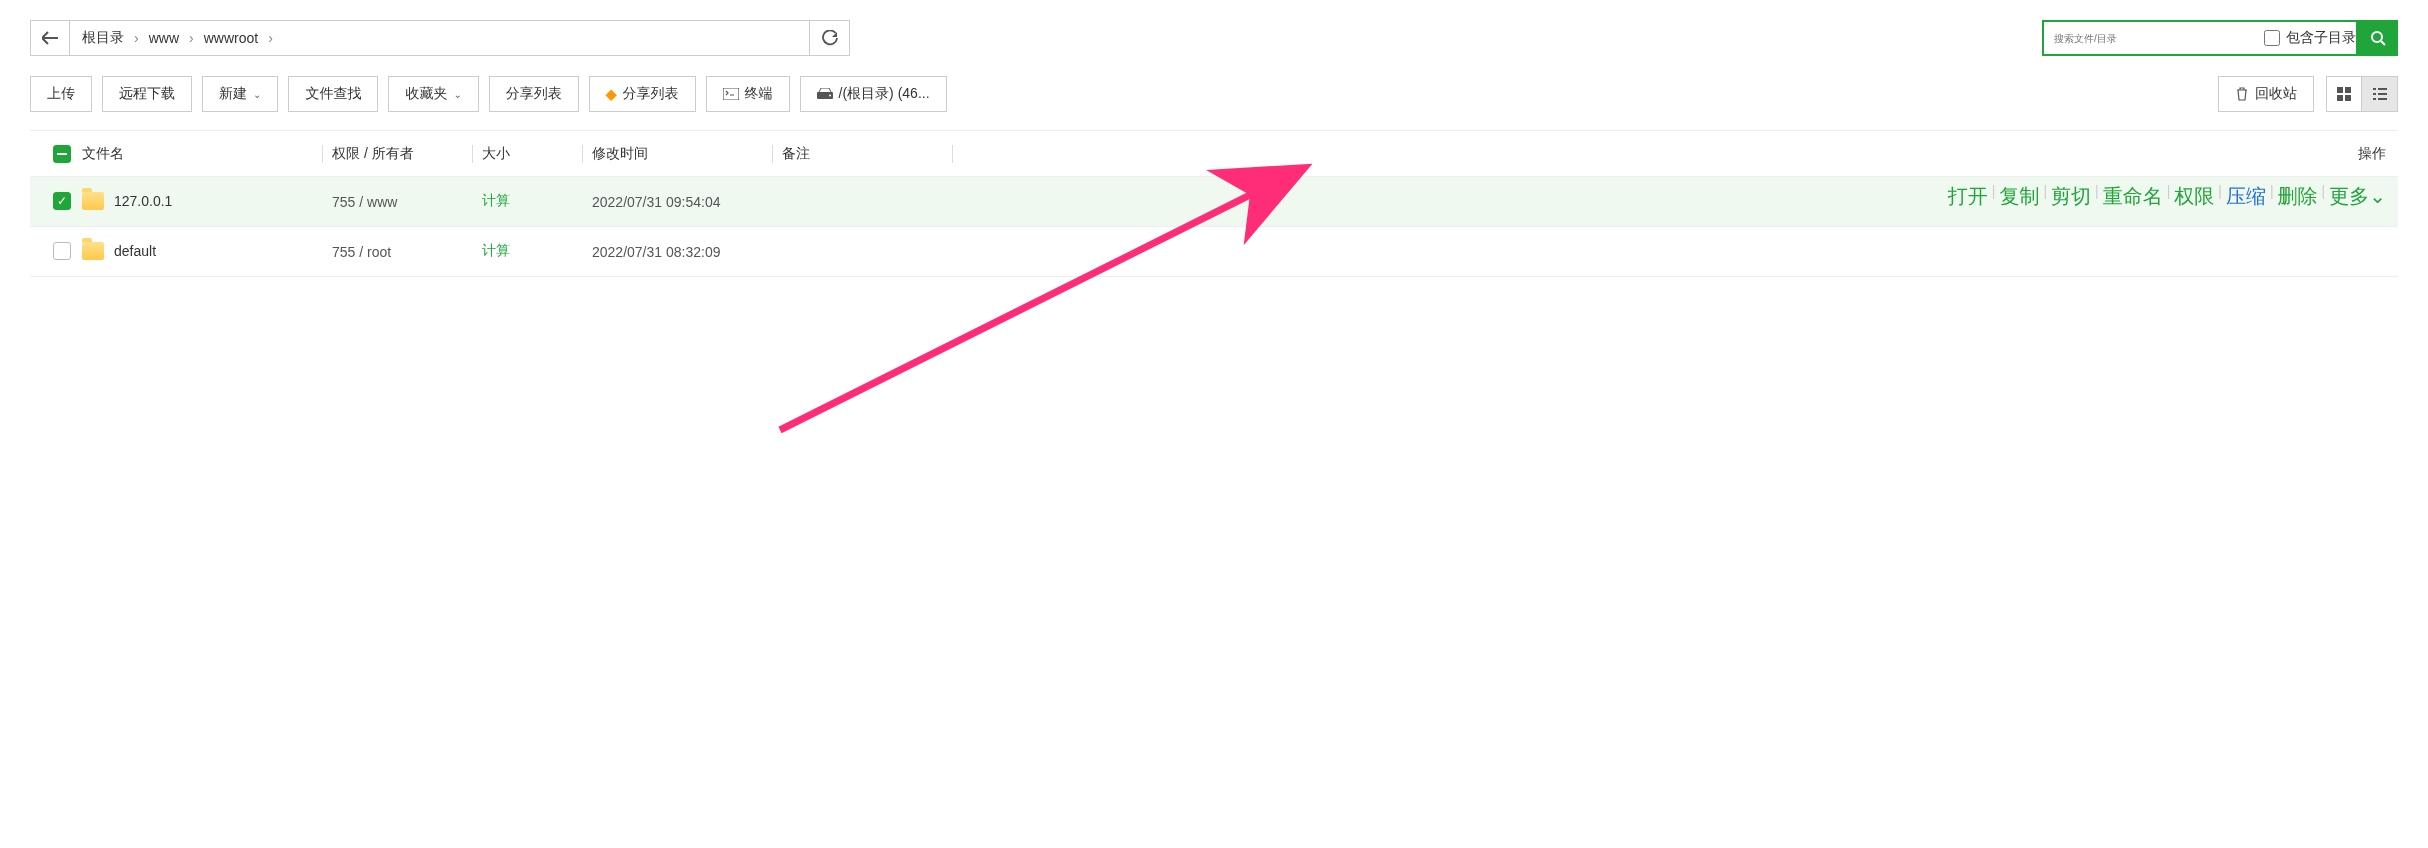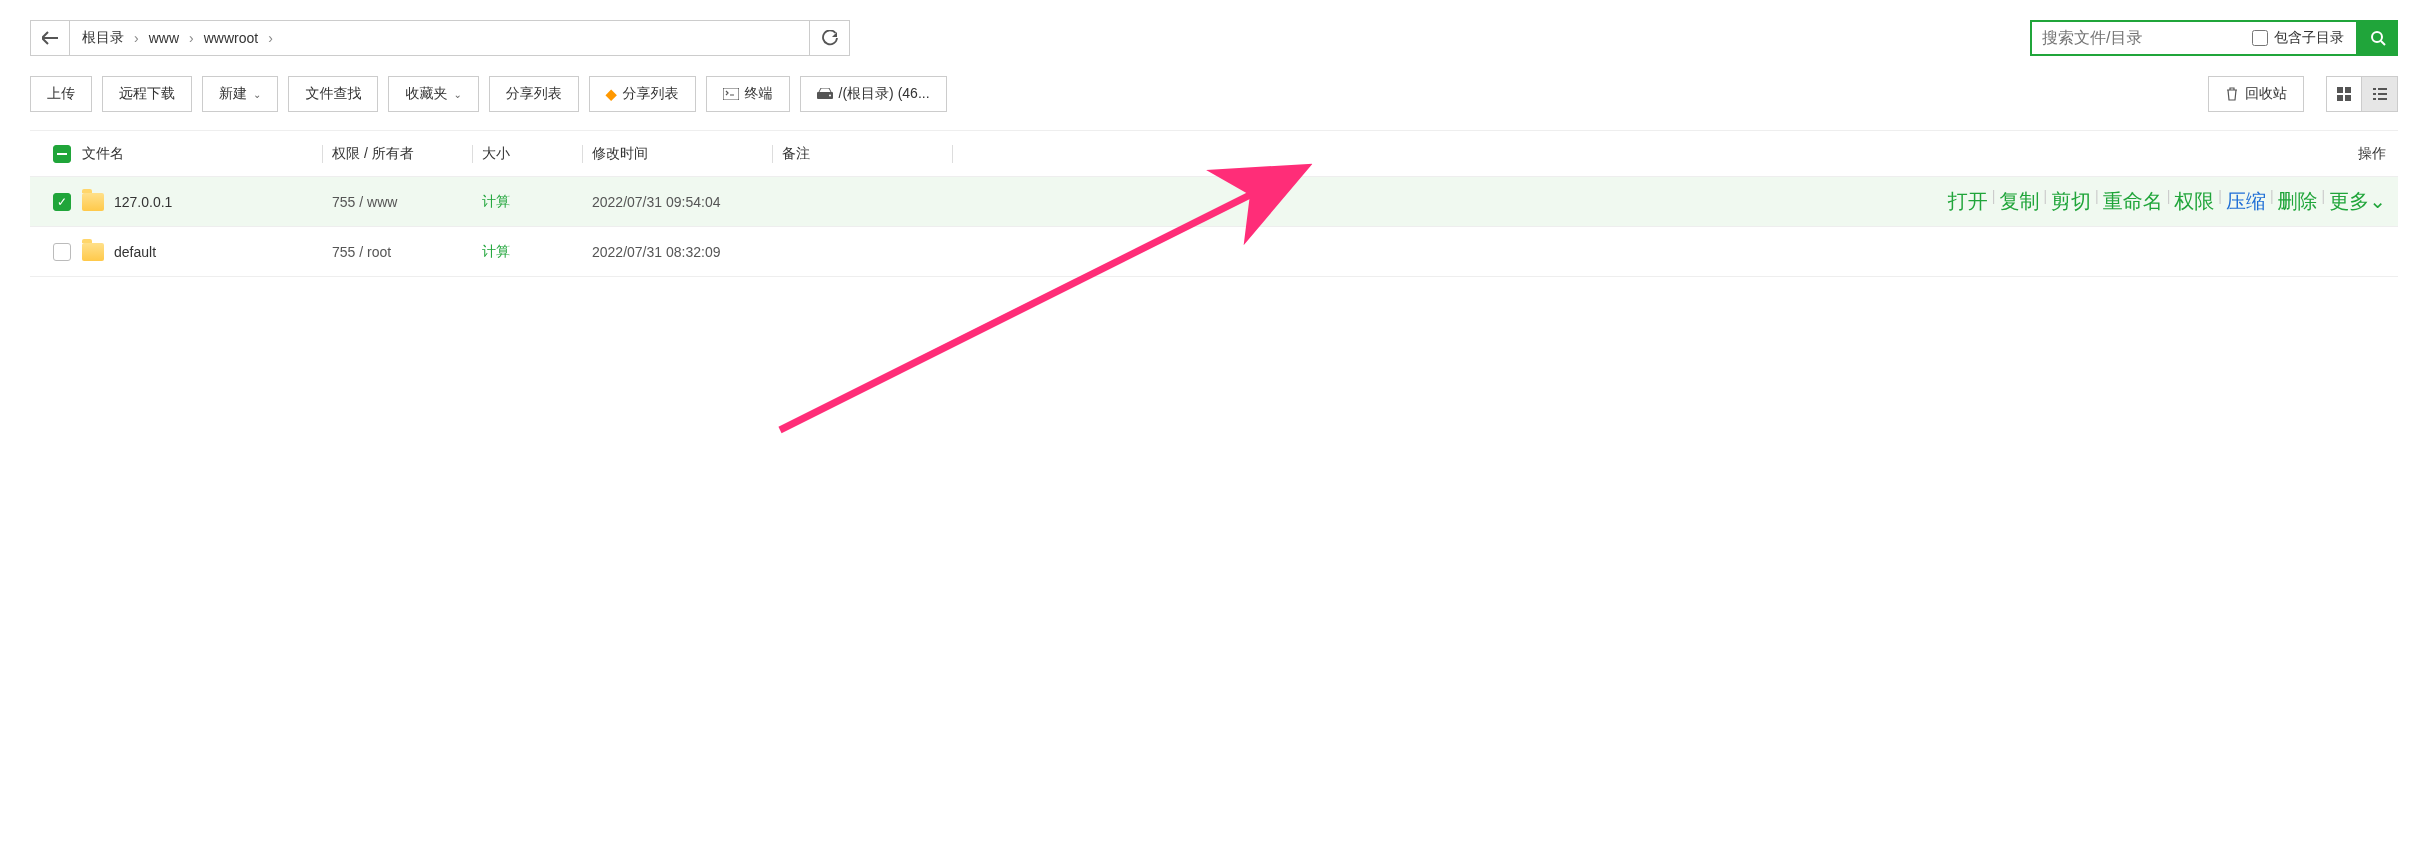--- a/index.html
+++ b/index.html
@@ -9,41 +9,41 @@
 .top-row { display: flex; justify-content: space-between; align-items: center; margin-bottom: 20px; }
 .breadcrumb-wrap { display: flex; }
 .back-btn { width: 40px; height: 36px; border: 1px solid #ccc; display: flex; align-items: center; justify-content: center; cursor: pointer; background: #fff; }
 .breadcrumb-bar { height: 36px; min-width: 740px; border: 1px solid #ccc; border-left: none; display: flex; align-items: center; padding: 8px 12px; gap: 6px; }
 .crumb { color: #333; cursor: pointer; }
 .crumb-sep { color: #888; margin: 0 4px; }
 .refresh-btn { width: 40px; height: 36px; border: 1px solid #ccc; border-left: none; display: flex; align-items: center; justify-content: center; cursor: pointer; background: #fff; }
 
 .search-wrap { display: flex; align-items: center; }
 .search-box { height: 36px; border: 2px solid #20a53a; display: flex; align-items: center; padding: 0 0 0 10px; }
-.search-input { border: none; outline: none; font-size: 16px; width: 200px; height: 23px; }
-.subdir-check { display: flex; align-items: center; gap: 6px; margin-left: 10px; margin-right: 12px; }
+.search-input { border: none; outline: none; font-size: 10px; width: 200px; height: 23px; }
+.subdir-check { display: flex; align-items: center; gap: 6px; margin-left: 10px; margin-right: 0; }
 .subdir-check input { width: 16px; height: 16px; }
 .search-btn { width: 40px; height: 36px; background: #20a53a; display: flex; align-items: center; justify-content: center; cursor: pointer; }
 
 
 .toolbar-row { display: flex; justify-content: space-between; margin-bottom: 18px; }
 .tb-left { display: flex; gap: 10px; }
 .btn { height: 36px; padding: 0 16px; border: 1px solid #ccc; background: #fff; display: inline-flex; align-items: center; gap: 6px; cursor: pointer; font-size: 14px; color: #333; white-space: nowrap; }
 .btn .caret { font-size: 10px; color: #666; }
 .btn .ico-sync { color: #ff9800; font-weight: bold; }
-.tb-right { display: flex; gap: 22px; }
+.tb-right { display: flex; gap: 12px; }
 .view-toggles { display: flex; }
 .view-btn { width: 36px; height: 36px; border: 1px solid #ccc; background: #fff; display: flex; align-items: center; justify-content: center; cursor: pointer; }
 .view-btn + .view-btn { border-left: none; }
 .view-btn.active { background: #e6e6e6; }
 
 
 .file-table { width: 100%; border-top: 1px solid #eee; }
 .thead { display: flex; align-items: center; height: 46px; border-bottom: 1px solid #eee; padding: 0 12px; }
-.trow { display: flex; align-items: center; height: 50px; border-bottom: 1px solid #eee; padding: 4px 12px; }
+.trow { display: flex; align-items: flex-end; height: 50px; border-bottom: 1px solid #eee; padding: 16px 12px; }
 .trow.selected { background: #f0f9f0; }
 .col-check { width: 40px; display: flex; justify-content: center; }
 .col-name { width: 250px; display: flex; align-items: center; gap: 10px; }
 .col-perm { width: 150px; color: #555; }
 .col-size { width: 110px; }
 .col-time { width: 190px; color: #555; }
 .col-note { width: 180px; flex: 0 0 auto; }
 .col-actions { flex: 1; text-align: right; }
 .th { font-weight: normal; color: #333; position: relative; }
 .th.divleft::before { content: ""; position: absolute; left: -10px; top: 50%; transform: translateY(-50%); width: 1px; height: 18px; background: #ddd; }

